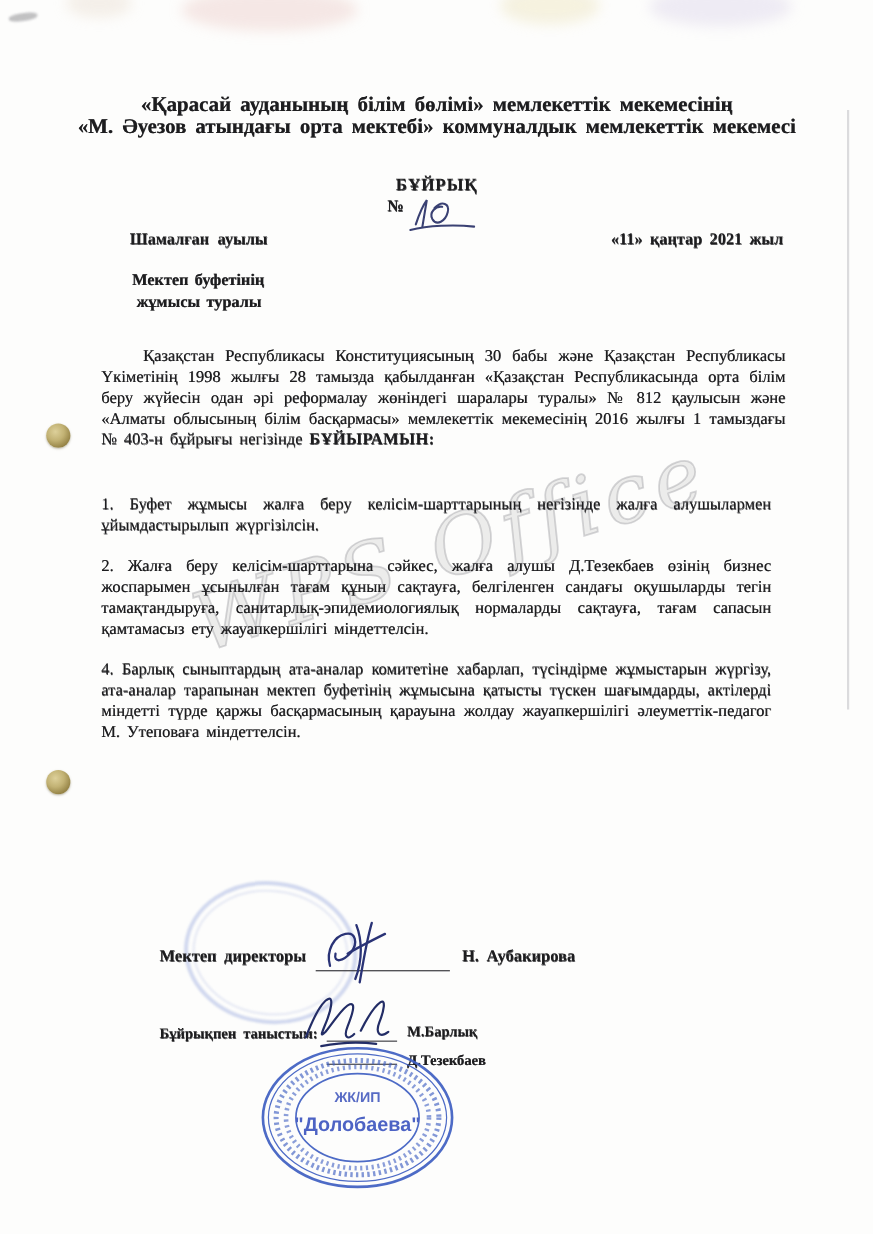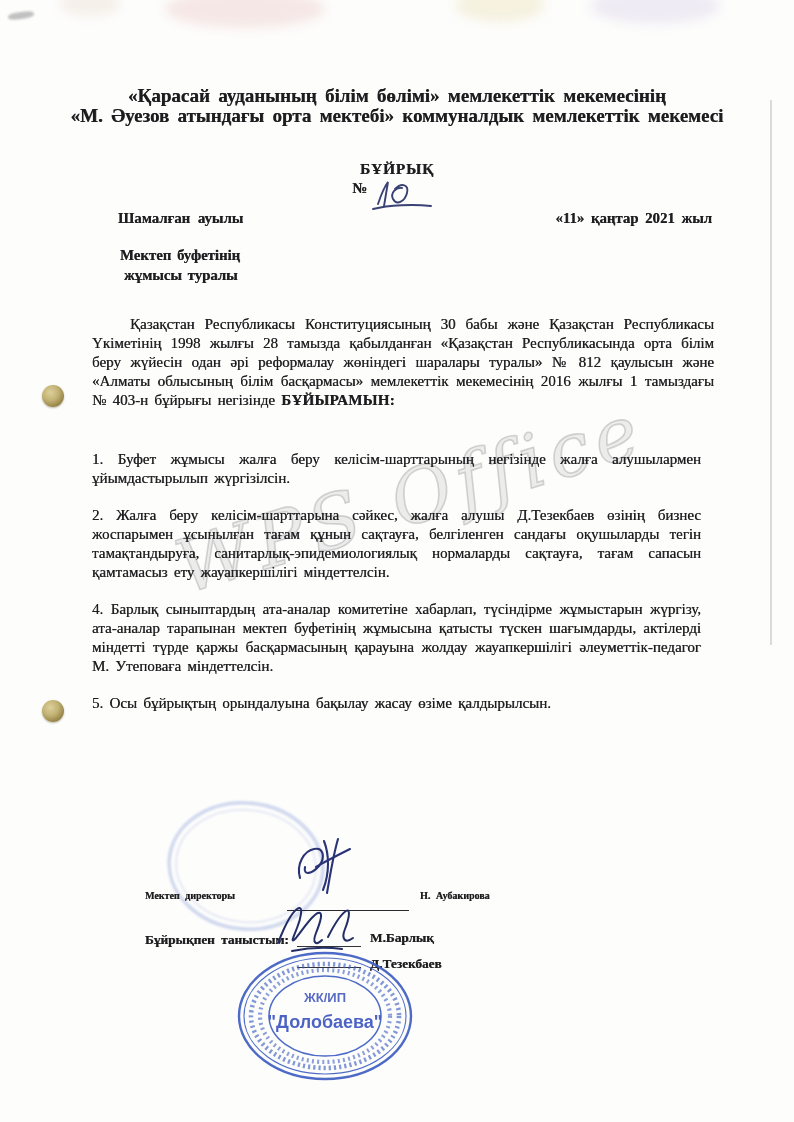--- a/index.html
+++ b/index.html
@@ -64,21 +64,21 @@
   .subject-line2 { padding-left: 4px; }
 
   .body-block { position: absolute; left: 92px; top: 315px; width: 622px;
     font-size: 15px; line-height: 19px; text-align: justify; word-spacing: 2.5px; }
   .preamble { text-indent: 38px; margin: 0; }
   .order-item { margin: 18px 13px 0 0; }
   .order-item.first { margin-top: 40px; }
   .emphasis { font-weight: 700; letter-spacing: 0.3px; }
 
   .director-row { position: absolute; left: 145px; top: 862px; width: 560px;
-    font-size: 10px; font-weight: 700; word-spacing: 3px; margin-top: 28px; }
+    font-size: 15px; font-weight: 700; word-spacing: 3px; }
   .director-label { display: inline-block; }
   .sig-underline { position: absolute; left: 142px; top: 20px; width: 122px;
     border-bottom: 1.6px solid #2a2a2e; height: 1px; }
   .director-name { position: absolute; left: 275px; top: 0; }
 
   .ack-row { position: absolute; left: 145px; top: 930px; width: 420px; font-size: 13.3px; font-weight: 700; }
   .ack-label { position: absolute; left: 0; top: 2px; word-spacing: 3px; }
   .ack-line { position: absolute; width: 64px; border-bottom: 1.4px solid #33333a; height: 1px; }
   .ack-line-1 { left: 152px; top: 16px; }
   .ack-line-2 { left: 152px; top: 37px; }
@@ -143,21 +143,20 @@
     <div class="subject-block">
       <div>Мектеп буфетінің</div>
       <div class="subject-line2">жұмысы туралы</div>
     </div>
 
     <div class="body-block">
       <p class="preamble"><span>Қазақстан Республикасы Конституциясының 30 бабы және Қазақстан Республикасы Үкіметінің 1998 жылғы 28 тамызда қабылданған «Қазақстан Республикасында орта білім беру жүйесін одан әрі реформалау жөніндегі шаралары туралы» № 812 қаулысын және «Алматы облысының білім басқармасы» мемлекеттік мекемесінің 2016 жылғы 1 тамыздағы  № 403-н бұйрығы негізінде </span><span class="emphasis">БҰЙЫРАМЫН:</span></p>
       <p class="order-item first">1. Буфет жұмысы жалға беру келісім-шарттарының негізінде жалға алушылармен ұйымдастырылып жүргізілсін.</p>
       <p class="order-item">2. Жалға беру келісім-шарттарына сәйкес, жалға алушы Д.Тезекбаев өзінің бизнес жоспарымен ұсынылған тағам құнын сақтауға, белгіленген сандағы оқушыларды тегін тамақтандыруға, санитарлық-эпидемиологиялық нормаларды сақтауға, тағам сапасын қамтамасыз ету жауапкершілігі міндеттелсін.</p>
       <p class="order-item">4. Барлық сыныптардың ата-аналар комитетіне хабарлап, түсіндірме жұмыстарын жүргізу, ата-аналар тарапынан мектеп буфетінің жұмысына қатысты түскен шағымдарды, актілерді міндетті түрде қаржы басқармасының қарауына жолдау жауапкершілігі әлеуметтік-педагог М. Утеповаға міндеттелсін.</p>
-      <p class="order-item">5. Осы бұйрықтың орындалуына бақылау жасау өзіме қалдырылсын.</p>
     </div>
 
     <div class="director-row">
       <span class="director-label">Мектеп директоры</span>
       <span class="sig-underline"></span>
       <span class="director-name">Н. Аубакирова</span>
     </div>
 
     <div class="ack-row">
       <span class="ack-label">Бұйрықпен таныстым:</span>

